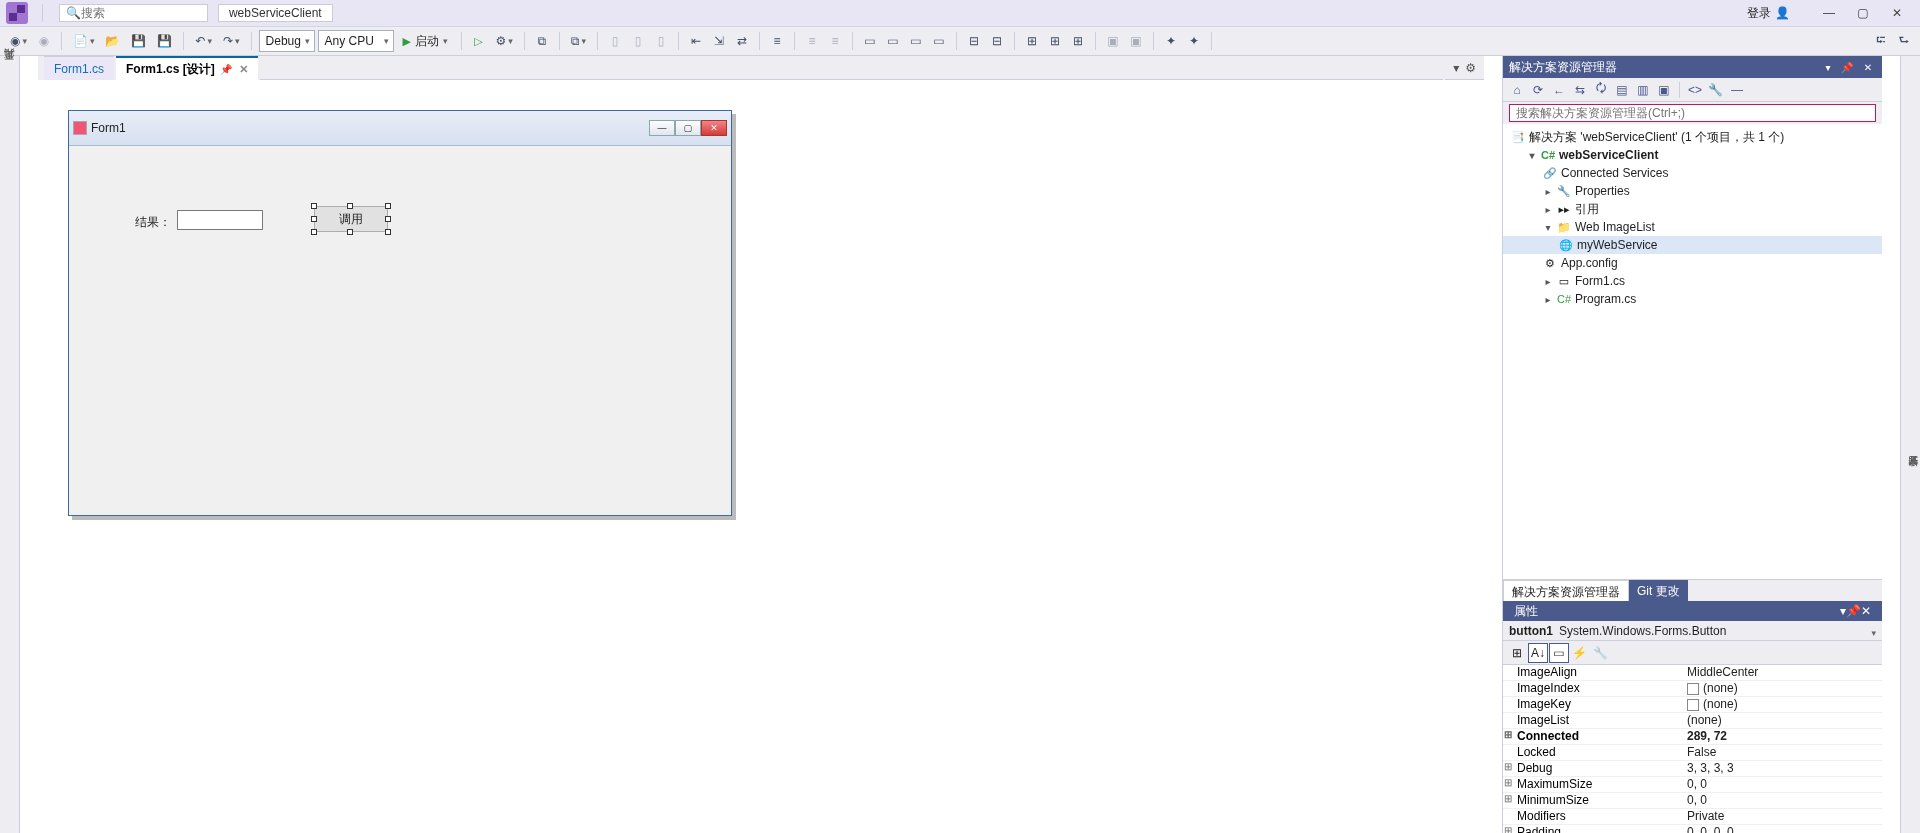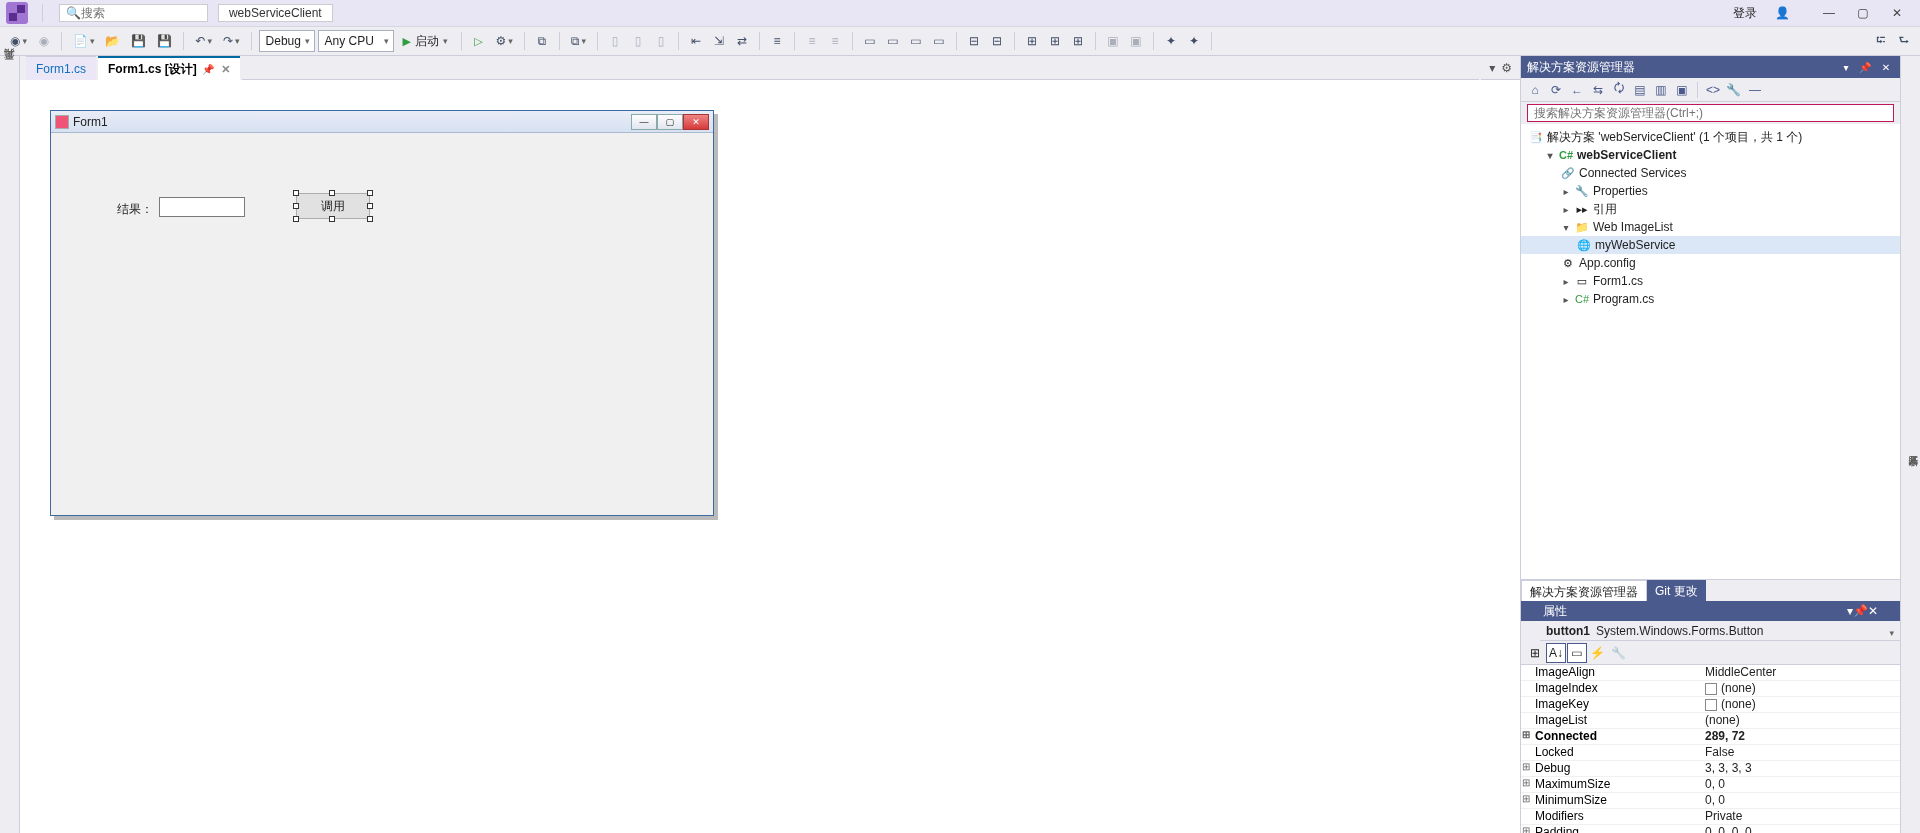--- a/index.html
+++ b/index.html
@@ -10,49 +10,49 @@
 .titlebar { height: 26px; background: #e8e6f4; display: flex; align-items: center; padding: 0 6px; gap: 2px; }
 .vs-logo { width: 22px; height: 22px; background: #a176d3; border-radius: 3px; position: relative; margin-right: 8px; }
 .vs-logo::before { content:""; position:absolute; inset:3px; background:conic-gradient(#5c2d91 0 25%, transparent 0 50%, #5c2d91 0 75%, transparent 0); }
 .menu-item { padding: 3px 8px; cursor: default; }
 .title-spacer { flex: 1; }
 .search-box { display:flex; align-items:center; border:1px solid #ccc; background:#fff; padding:1px 6px; margin-left:10px; }
 .search-box input { border:none; outline:none; width:120px; font-size:12px; }
 .proj-pill { background:#fff; border:1px solid #ccc; padding:1px 10px; margin-left:8px; color:#333; }
 .winbtns { display:flex; gap:0; margin-left:auto; }
 .winbtn { width:34px; height:22px; display:flex; align-items:center; justify-content:center; color:#444; }
-.login { margin-right:12px; padding:2px 8px; display:flex; align-items:center; gap:18px; }
+.login { margin-right:12px; padding:2px 8px; display:flex; align-items:center; gap:4px; }
 
 
 .toolbar { height: 30px; background: #eeeef2; border-top:1px solid #d6d6e0; border-bottom:1px solid #cccedb; display:flex; align-items:center; padding:0 6px; gap:3px; }
 .tb-btn { min-width:20px; height:22px; padding:0 4px; display:flex; align-items:center; justify-content:center; color:#434f67; cursor:default; }
 .tb-btn.drop::after { content:"▾"; font-size:9px; margin-left:2px; color:#666; }
 .tb-sep { width:1px; height:18px; background:#cccedb; margin:0 4px; }
 .tb-combo { height:22px; border:1px solid #abb0c0; background:#fff; display:flex; align-items:center; padding:0 18px 0 6px; position:relative; font-size:12px; }
 .tb-combo::after { content:"▾"; position:absolute; right:4px; font-size:9px; color:#666; }
 .tb-start { display:flex; align-items:center; gap:4px; padding:0 6px; }
 .play { color:#2e9c3f; font-size:11px; }
 
 
-.main { display:flex; height:calc(833px - 26px - 30px); }
+.main { display:flex; height:calc(833px - 26px - 30px);gap:18px; }
 .sidetabs-left { width:20px; background:#eeeef2; border-right:1px solid #cccedb; display:flex; flex-direction:column; align-items:center; padding-top:6px; gap:6px; color:#555; font-size:10px; }
 .sidetabs-right { width:20px; background:#eeeef2; border-left:1px solid #cccedb; display:flex; flex-direction:column; align-items:center; padding-top:6px; gap:6px; color:#555; font-size:10px; writing-mode:vertical-rl; }
 
 .center-col { flex:1; display:flex; flex-direction:column; background:#fff; }
 .doc-tabs { height:24px; background:#eeeef2; display:flex; align-items:stretch; padding-left:6px; gap:2px; }
 .doc-tab { display:flex; align-items:center; padding:0 10px; background:#ebe7f6; border-top:1px solid #cccedb; color:#0e70c0; gap:6px; }
 .doc-tab.active { background:#fff; border-top:2px solid #0369a1; color:#000; font-weight:600; }
 .doc-tab .pin { color:#8a8a8a; font-size:10px; }
 .doc-tab .close { color:#8a8a8a; font-size:11px; }
 .doc-tabs-fill { flex:1; border-bottom:1px solid #cccedb; }
 .doc-tabs-right { display:flex; align-items:center; gap:6px; padding:0 8px; border-bottom:1px solid #cccedb; color:#555; }
 
 .design-surface { flex:1; background:#fff; position:relative; padding:30px; }
 .form-window { width:664px; height:406px; border:1px solid #3b6aa0; background:#f0f0f0; display:flex; flex-direction:column; box-shadow:4px 4px 0 #bbb; }
-.form-title { height:22px; background:linear-gradient(#e8edf7,#d7e1f1); display:flex; align-items:center; padding:0 4px; gap:4px; font-size:12px; color:#222; border-bottom:1px solid #a9b9d0; }
+.form-title { height:35px; background:linear-gradient(#e8edf7,#d7e1f1); display:flex; align-items:center; padding:0 4px; gap:4px; font-size:12px; color:#222; border-bottom:1px solid #a9b9d0; }
 .form-title .ico { width:14px; height:14px; background:#e57; border:1px solid #aaa; }
 .form-title .sp { flex:1; }
 .form-btns { display:flex; gap:0; }
 .fbtn { width:26px; height:16px; border:1px solid #8aa; background:linear-gradient(#fdfdfd,#e1e6ef); display:flex; align-items:center; justify-content:center; font-size:9px; color:#222; }
 .fbtn.close { background:linear-gradient(#f08585,#d63a3a); color:#fff; border-color:#a33; }
 .form-client { flex:1; position:relative; background:#f0f0f0; }
 .lbl { position:absolute; left:66px; top:68px; font-size:12px; color:#222; }
 .txtbox { position:absolute; left:108px; top:64px; width:86px; height:20px; border:1px solid #7a7a7a; background:#fff; }
 .btn-des { position:absolute; left:245px; top:60px; width:74px; height:26px; border:1px solid #adadad; background:#e1e1e1; display:flex; align-items:center; justify-content:center; }
 .sel-handle { position:absolute; width:6px; height:6px; background:#fff; border:1px solid #333; }
@@ -74,22 +74,22 @@
 .tnode.bold { font-weight:700; }
 .indent1 { padding-left:24px; } .indent2 { padding-left:40px; } .indent3 { padding-left:56px; }
 
 .solution-tabs { height:22px; background:#eeeef2; display:flex; border-top:1px solid #cccedb; }
 .stab { padding:3px 8px; font-size:12px; }
 .stab.active { background:#fff; border:1px solid #cccedb; border-bottom:none; }
 .stab.inact { background:#4b5a8c; color:#fff; }
 
 
 .props { display:flex; flex-direction:column; height:232px; }
-.props-head { height:20px; background:#4b5a8c; color:#fff; display:flex; align-items:center; padding:0 22px; font-size:12px; }
-.props-obj { height:20px; background:#eeeef2; padding:2px 6px; display:flex; align-items:flex-end; gap:6px; border-bottom:1px solid #cccedb;margin-left:19px; }
+.props-head { height:20px; background:#4b5a8c; color:#fff; display:flex; align-items:center; padding:0 11px; font-size:12px; }
+.props-obj { height:20px; background:#eeeef2; padding:2px 6px; display:flex; align-items:flex-end; gap:6px; border-bottom:1px solid #cccedb; }
 .props-obj b { font-weight:700; }
 .props-tb { height:24px; background:#eeeef2; border-bottom:1px solid #cccedb; display:flex; align-items:center; padding:0 4px; gap:1px; }
 .props-tb .pb { width:20px; height:20px; display:flex; align-items:center; justify-content:center; border:1px solid transparent; }
 .props-tb .pb.on { border-color:#4b5a8c; background:#fff; }
 .prop-grid { flex:1; overflow:auto; background:#fff; font-size:12px; }
 .prow { display:flex; height:16px; border-bottom:1px solid #f0f0f0; }
 .prow .k { width:180px; padding-left:14px; color:#000000; position:relative; }
 .prow .k.exp::before { content:"⊞"; position:absolute; left:1px; font-size:10px; color:#666; }
 .prow .v { flex:1; padding-left:4px; color:#222; }
 .prow.bold .k, .prow.bold .v { font-weight:700; }

